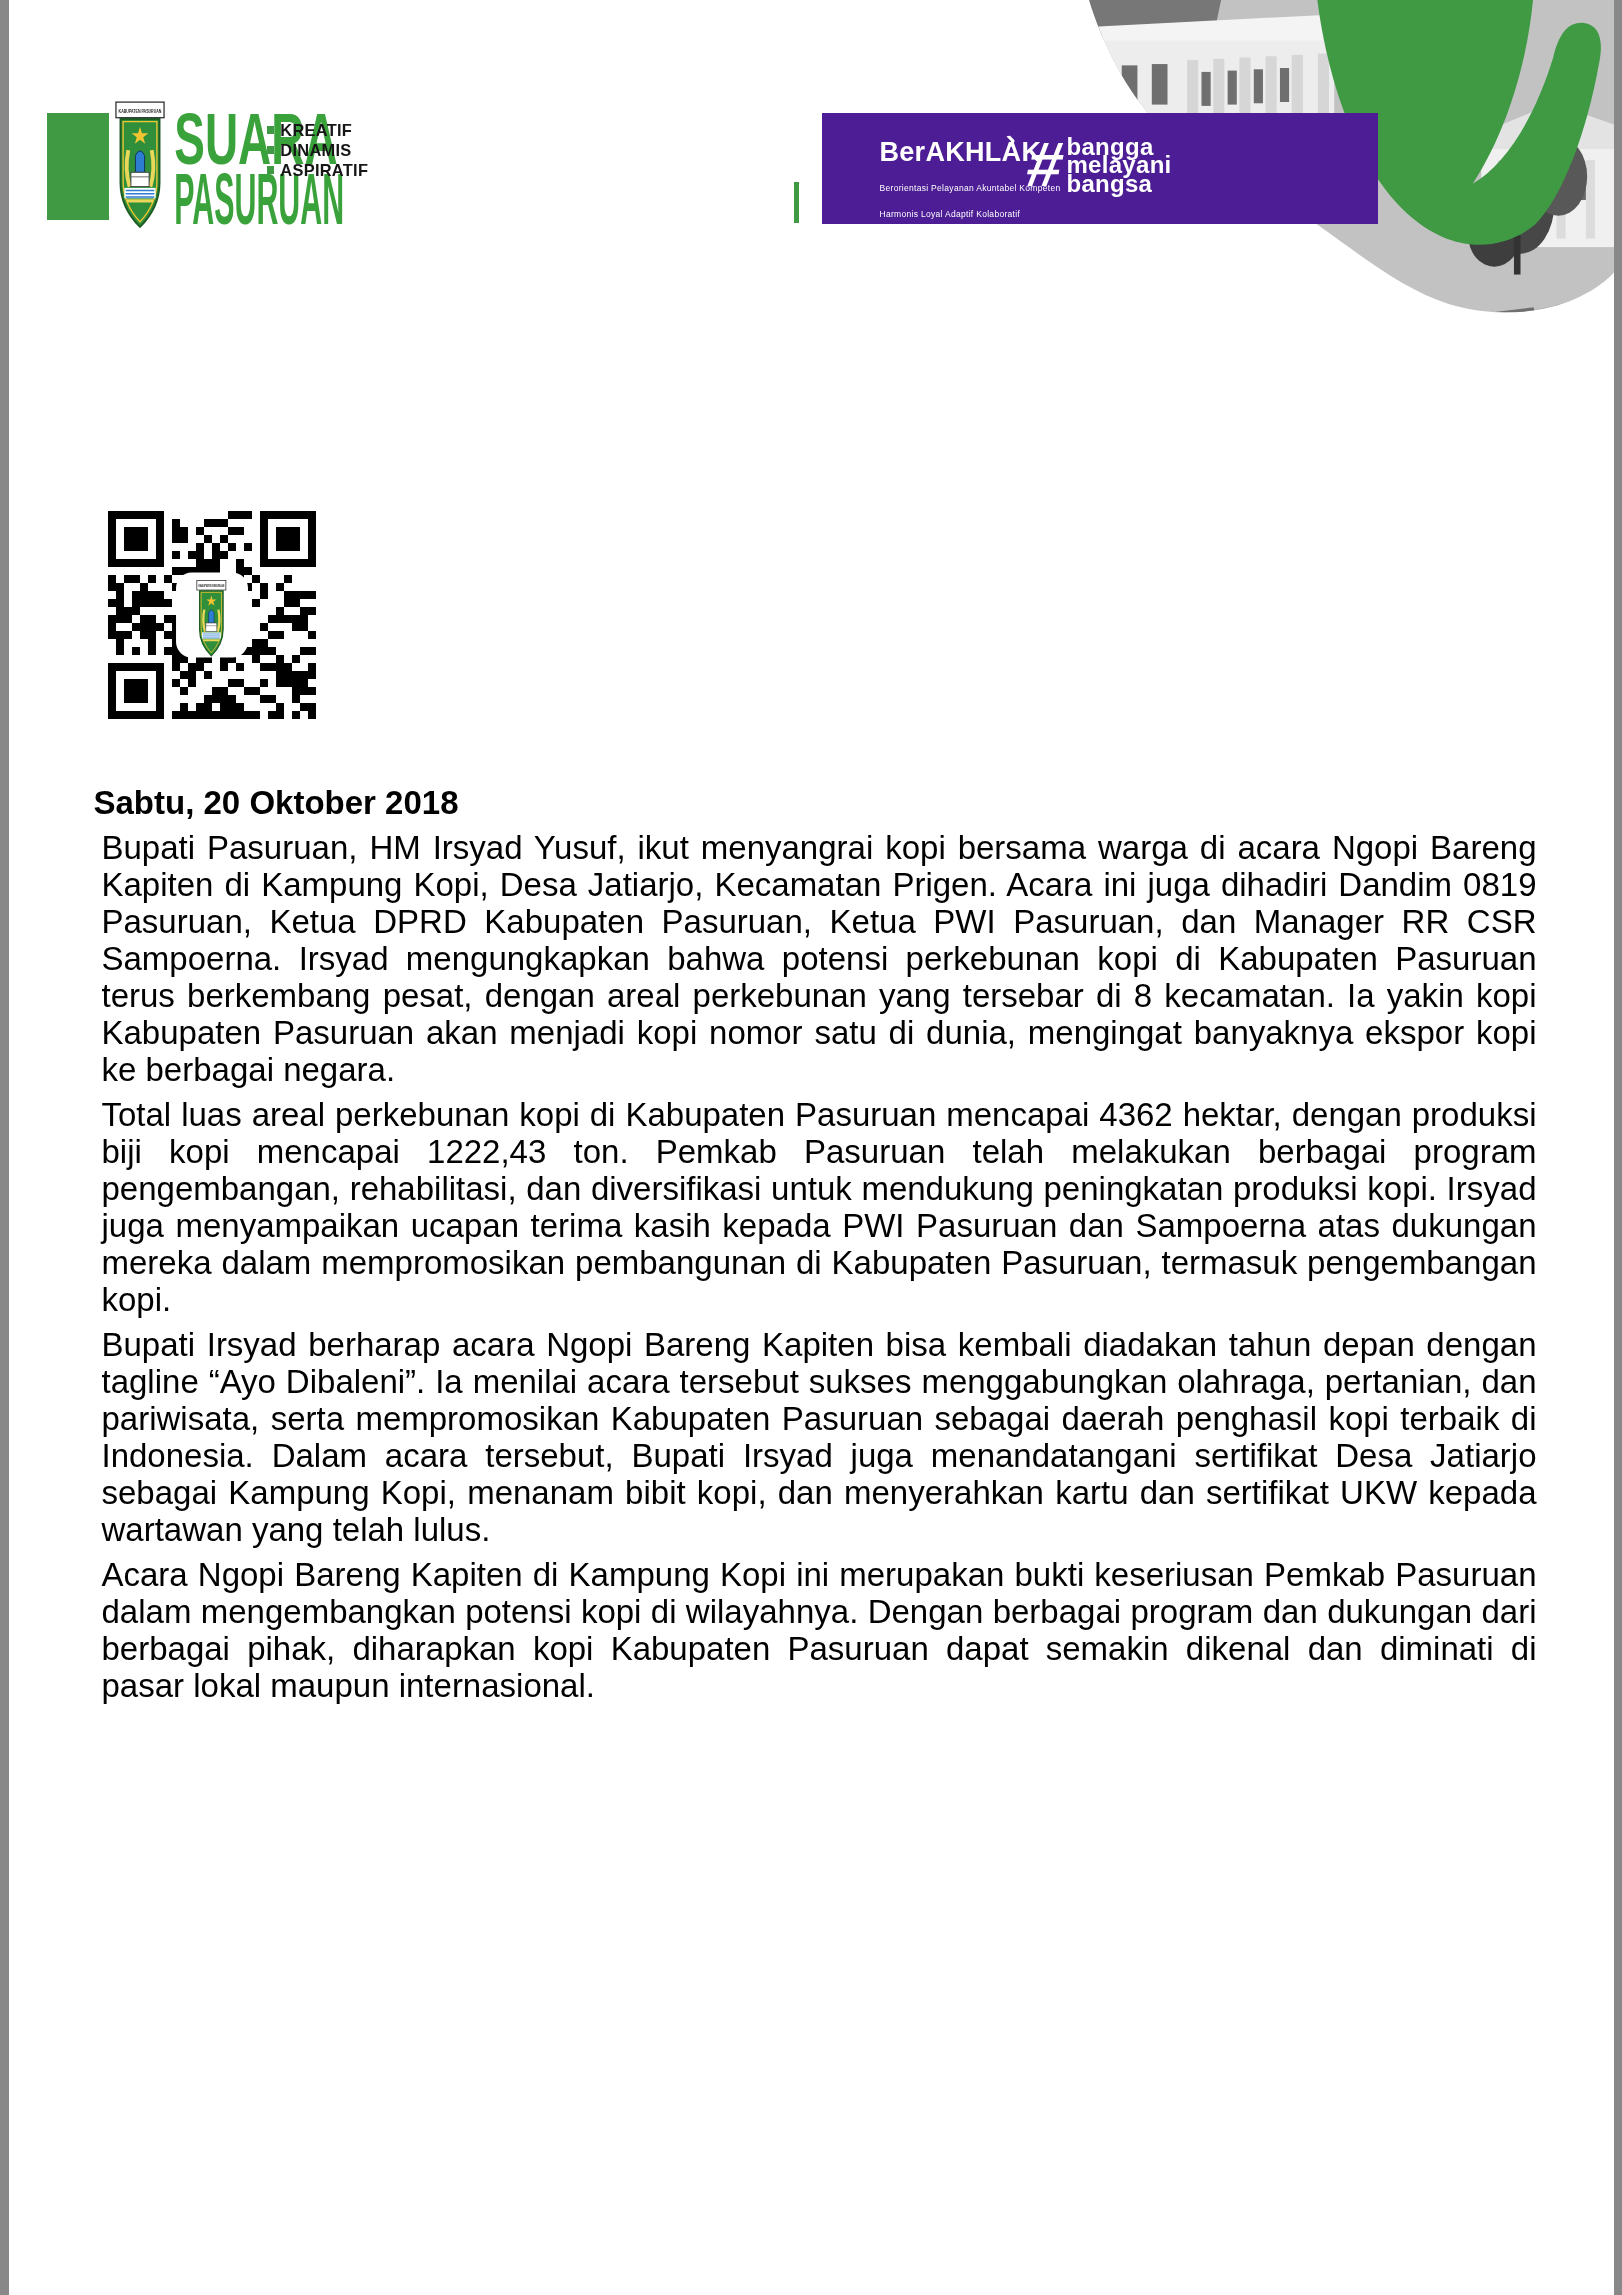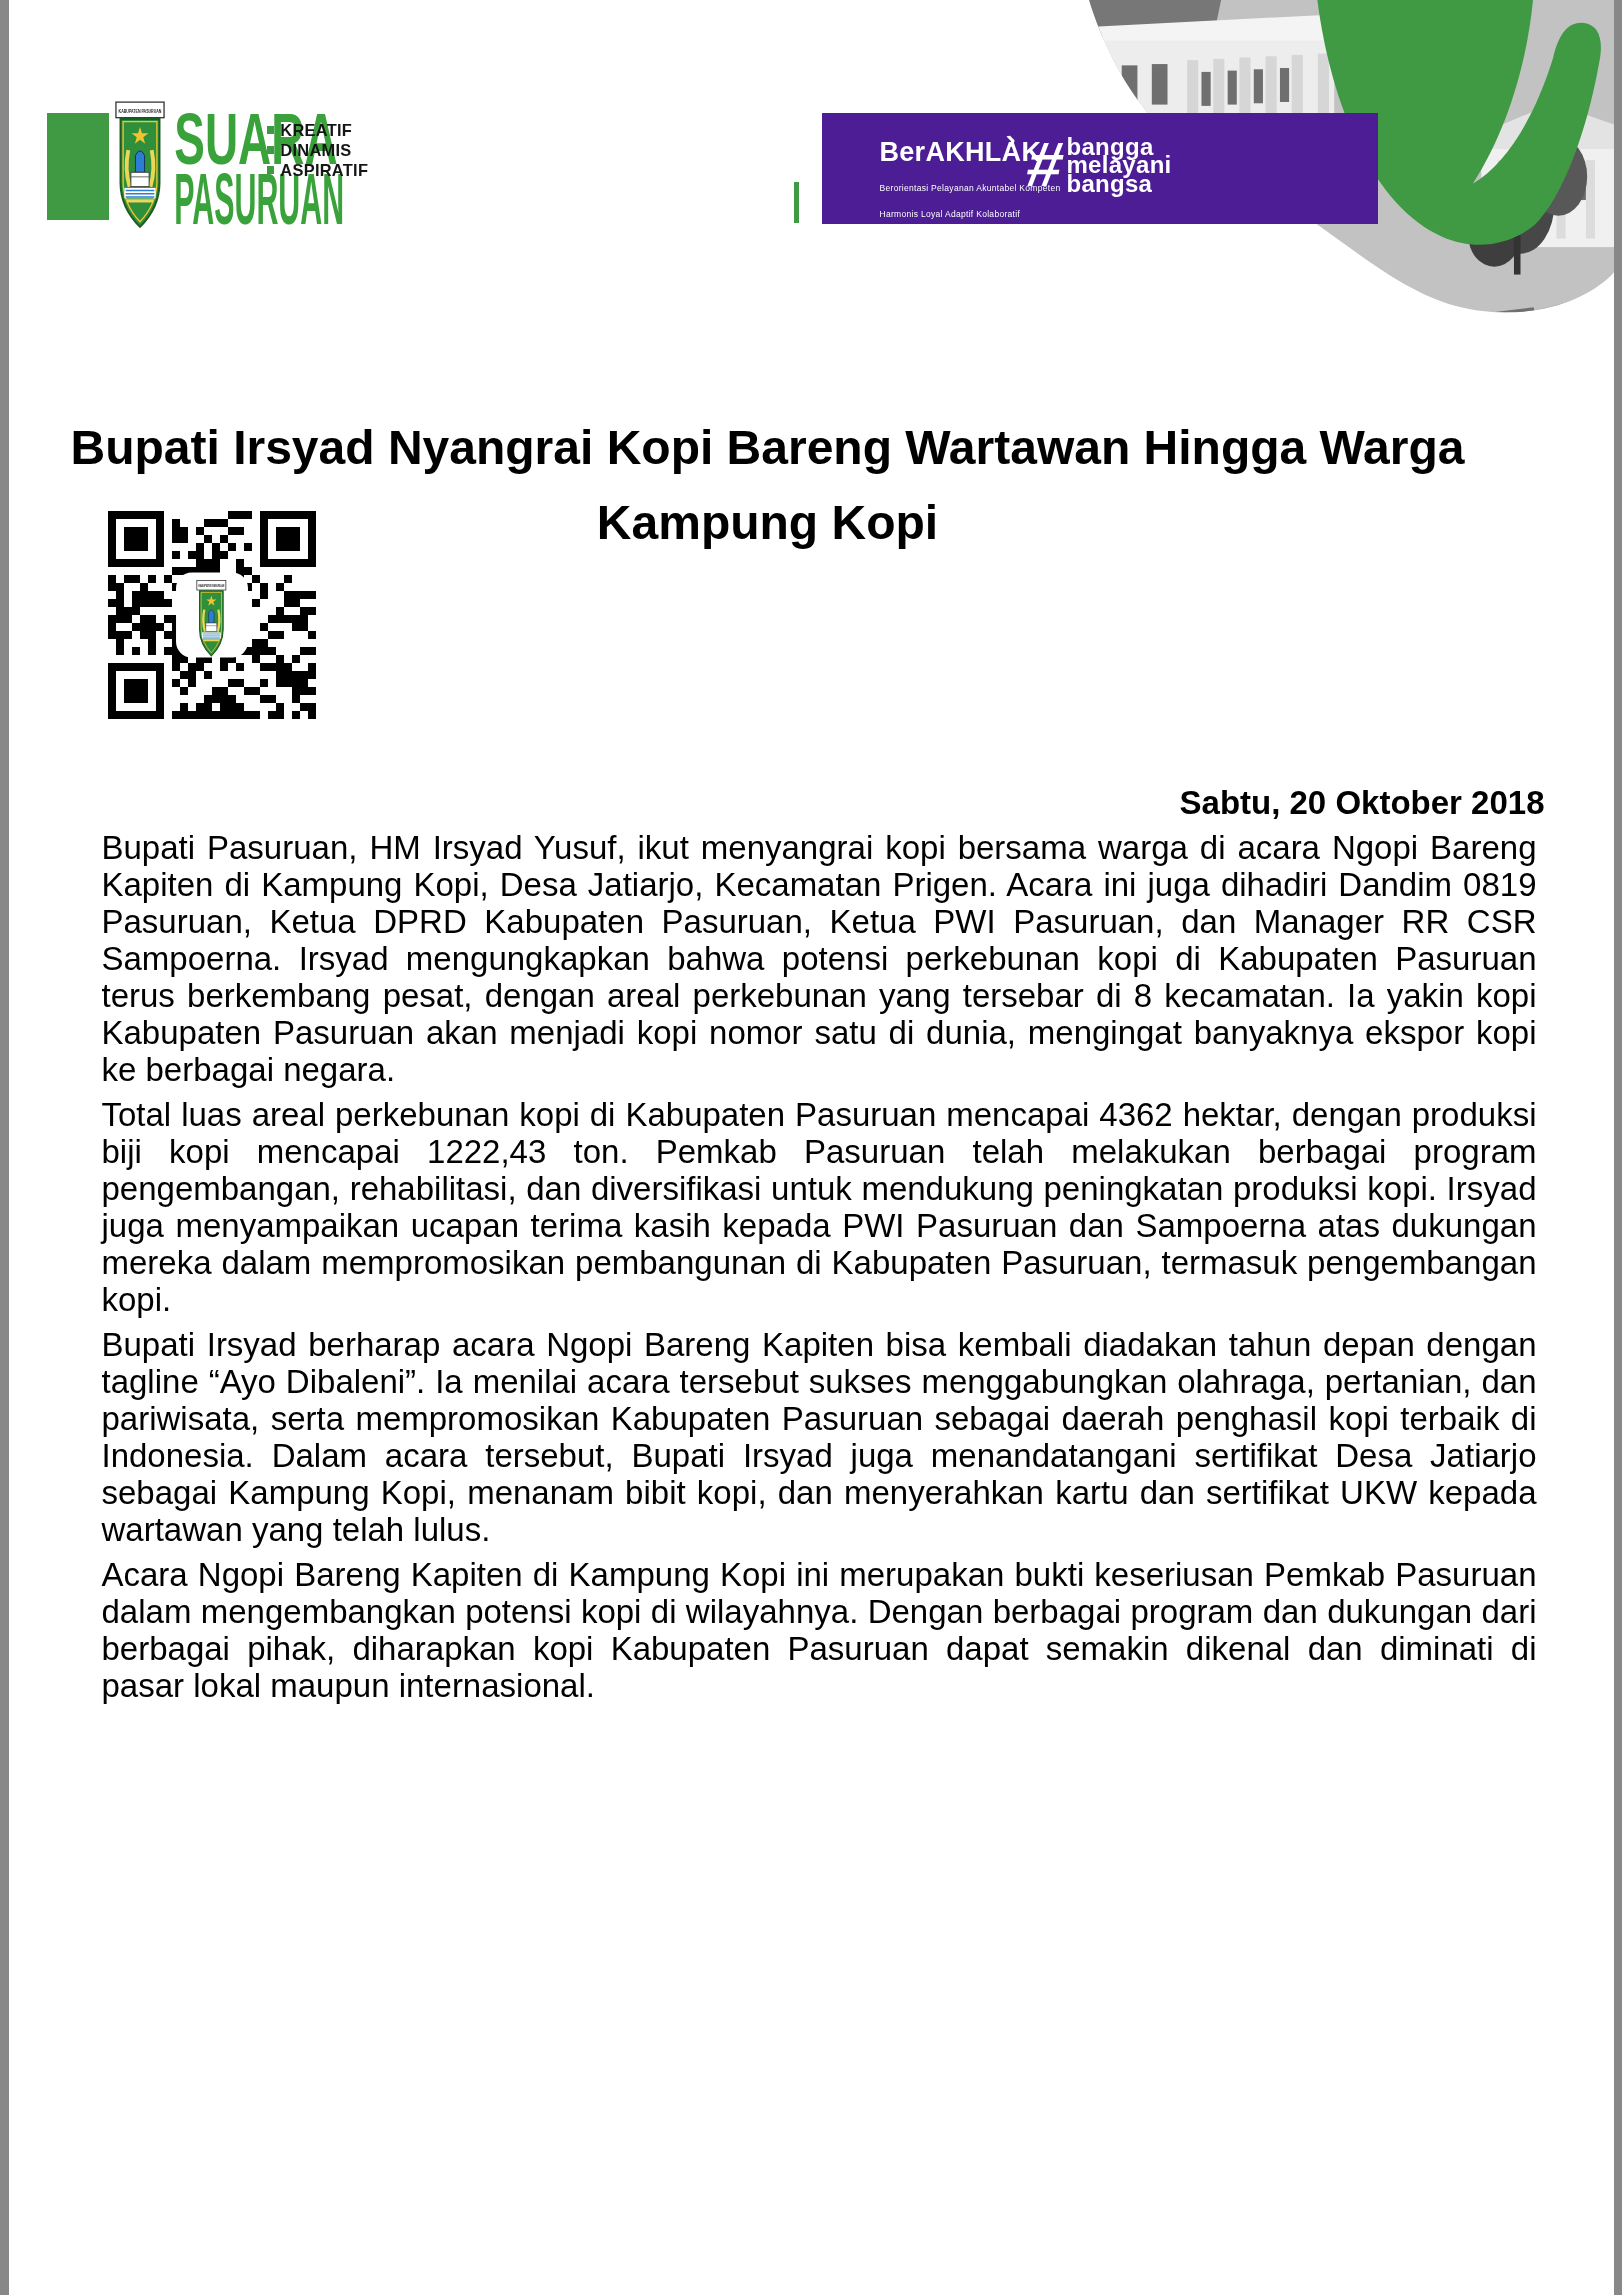--- a/index.html
+++ b/index.html
@@ -28,21 +28,21 @@
   
   .title{
     position:absolute;left:59px;top:378px;width:1400px;text-align:center;
     font-size:48px;font-weight:bold;line-height:75px;color:#000;
   }
   
   .article{position:absolute;left:85px;top:501px;width:1451px;font-size:33px;line-height:37px;text-align:justify;}
   .img-float{float:left;width:959px;height:955px;margin-right:11.8px;}
   .noimg-svg{display:block;margin:206px auto 0 auto;}
   .qr-wrap{display:block;width:208px;height:208px;margin:9.8px 0 65px 14.4px;}
-  .date-line{font-weight:bold;text-align:right;}
+  .date-line{font-weight:bold;text-align:left;}
   .article p{margin:8px;padding:0;}
 </style>
 </head>
 <body>
 
 <div class="page">
 
   <svg width="0" height="0" style="position:absolute" aria-hidden="true">
     <defs>
       <symbol id="crest" viewBox="0 0 80 200">
@@ -168,21 +168,20 @@
     <div class="hashtag">
       <span class="hash-symbol">#</span>
       <div class="hash-lines">
         <div>bangga</div>
         <div>melayani</div>
         <div>bangsa</div>
       </div>
     </div>
   </div>
 
-  <h1 class="title">Bupati Irsyad Nyangrai Kopi Bareng Wartawan Hingga Warga Kampung Kopi</h1>
 
   <div class="article">
 
 
     <svg class="qr-wrap" id="qr-svg" viewBox="0 0 318 318">
       <rect x="0" y="0" width="318" height="318" fill="#fff"></rect>
       <g id="qr-modules" fill="#000">
           <rect x="183.46153846153845" y="0" width="12.23076923076923" height="12.23076923076923"></rect>
           <rect x="195.69230769230768" y="0" width="12.23076923076923" height="12.23076923076923"></rect>
           <rect x="207.9230769230769" y="0" width="12.23076923076923" height="12.23076923076923"></rect>

